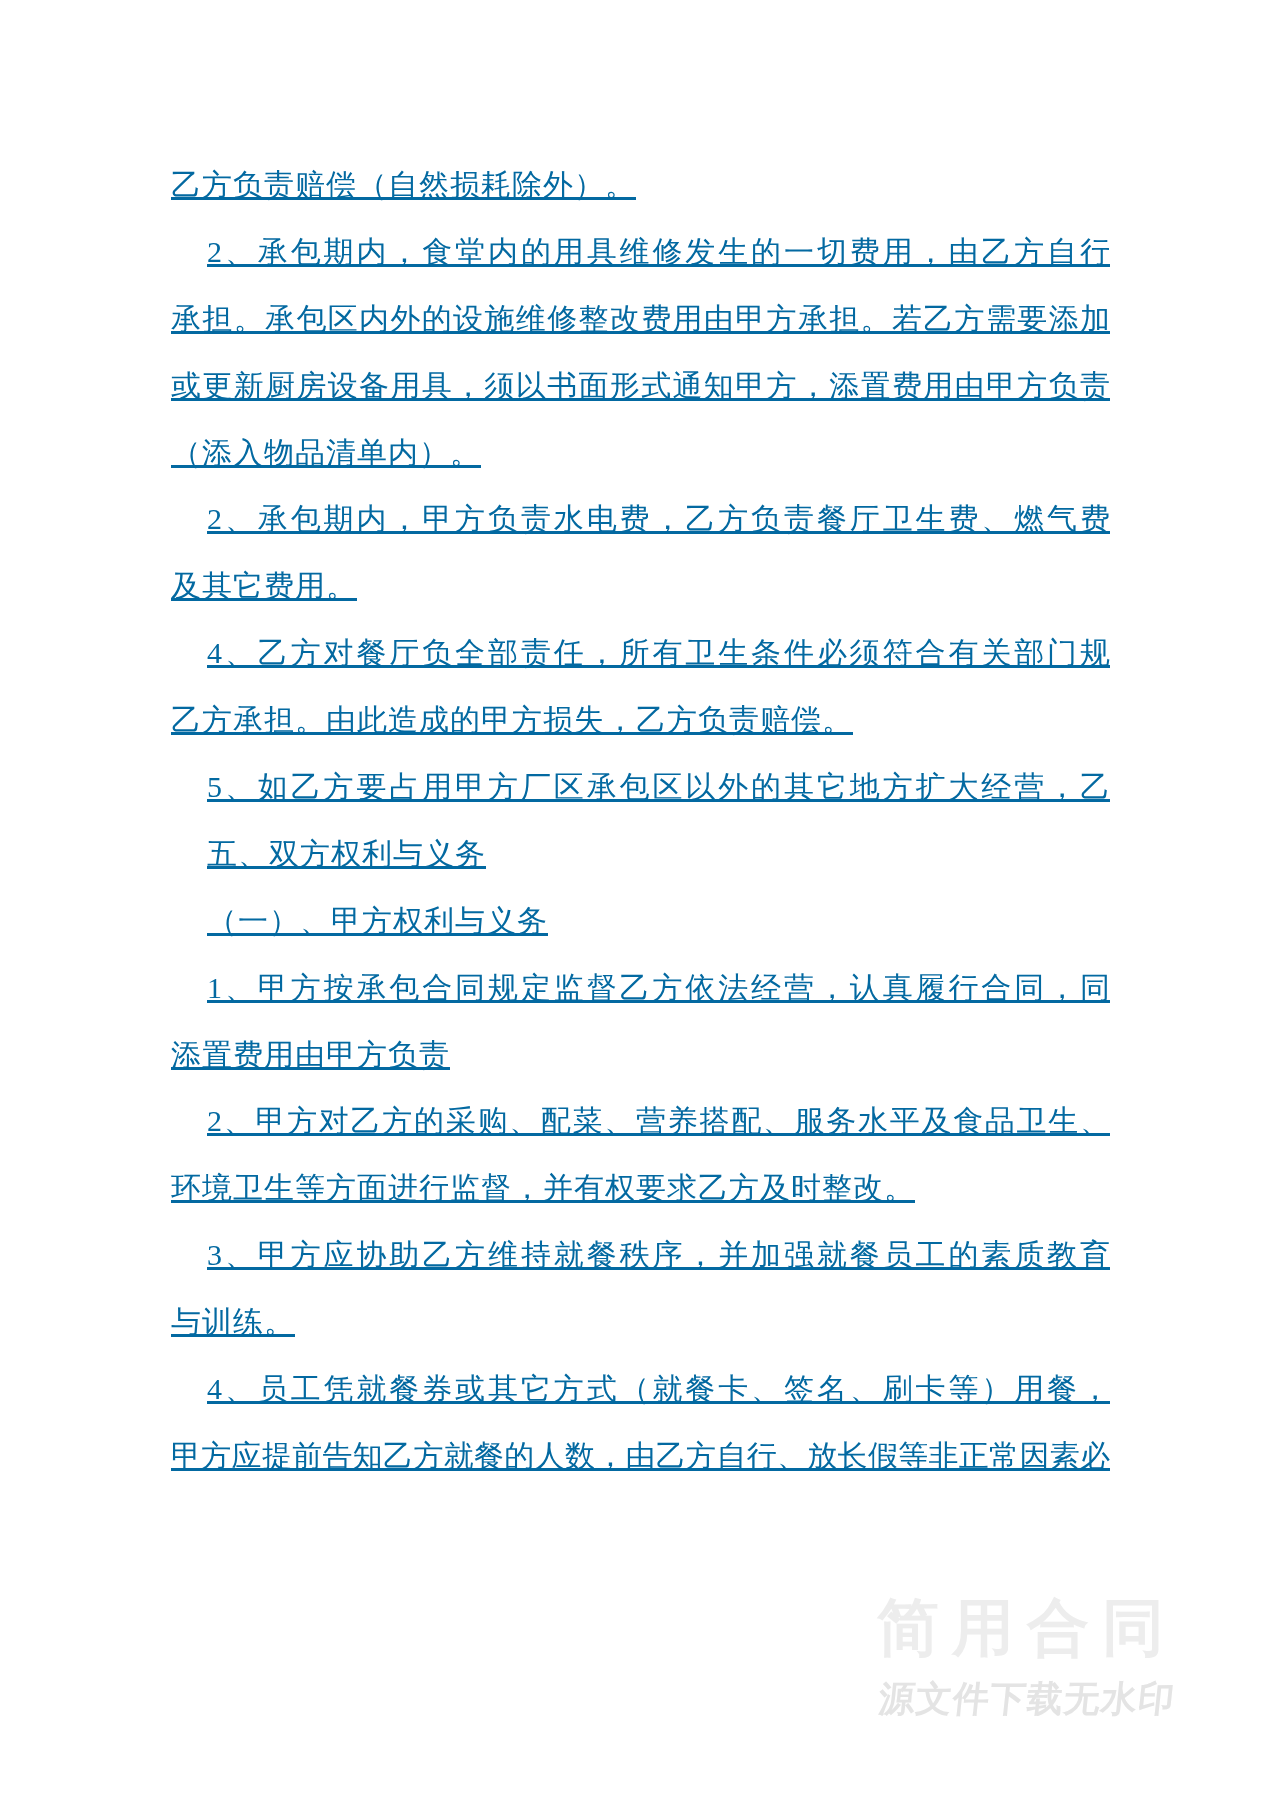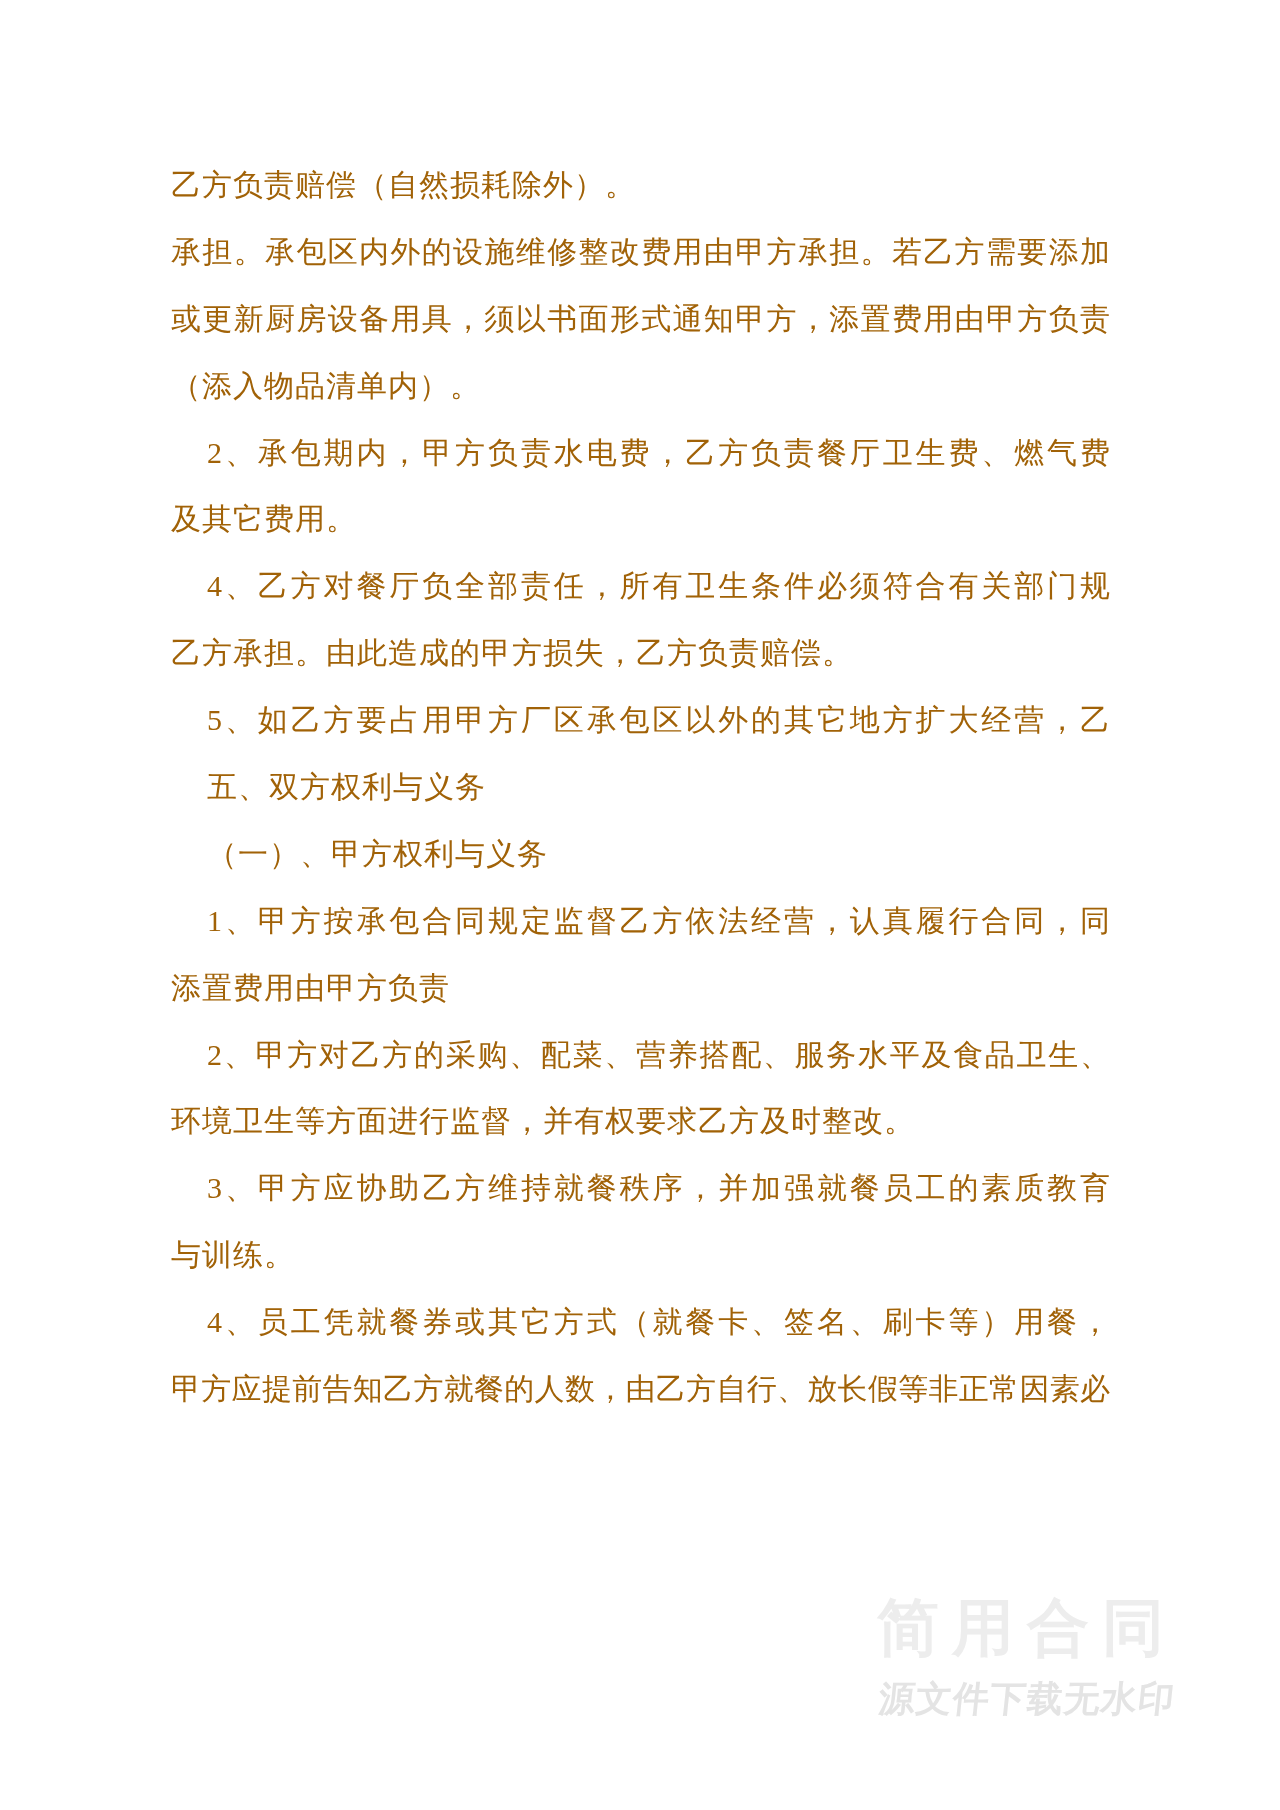--- a/index.html
+++ b/index.html
@@ -21,23 +21,24 @@
     top: 152px;
     width: 939px;
     z-index: 2;
   }
   .line {
     margin: 0;
     padding: 0;
     height: 66.9px;
     line-height: 66.9px;
     font-size: 30px;
-    color: #a16207;
+    color: #0369a1;
     letter-spacing: 1px;
     white-space: nowrap;
+    text-decoration: underline;
   }
   
   .line.fill {
     white-space: normal;
     text-align: justify;
     text-align-last: justify;
     text-justify: inter-character;
     letter-spacing: 0;
   }
   
@@ -76,20 +77,21 @@
 
 <div class="page">
 
   <div class="watermark">
     <div class="wm-brand">简用合同</div>
     <div class="wm-tagline">源文件下载无水印</div>
   </div>
 
   <div class="content">
     <p class="line">乙方负责赔偿（自然损耗除外）。</p>
+    <p class="line ind fill">2、承包期内，食堂内的用具维修发生的一切费用，由乙方自行</p>
     <p class="line fill">承担。承包区内外的设施维修整改费用由甲方承担。若乙方需要添加</p>
     <p class="line fill">或更新厨房设备用具，须以书面形式通知甲方，添置费用由甲方负责</p>
     <p class="line">（添入物品清单内）。</p>
     <p class="line ind fill">2、承包期内，甲方负责水电费，乙方负责餐厅卫生费、燃气费</p>
     <p class="line">及其它费用。</p>
     <p class="line ind fill">4、乙方对餐厅负全部责任，所有卫生条件必须符合有关部门规</p>
     <p class="line">乙方承担。由此造成的甲方损失，乙方负责赔偿。</p>
     <p class="line ind fill">5、如乙方要占用甲方厂区承包区以外的其它地方扩大经营，乙</p>
     <p class="line ind">五、双方权利与义务</p>
     <p class="line ind">（一）、甲方权利与义务</p>

